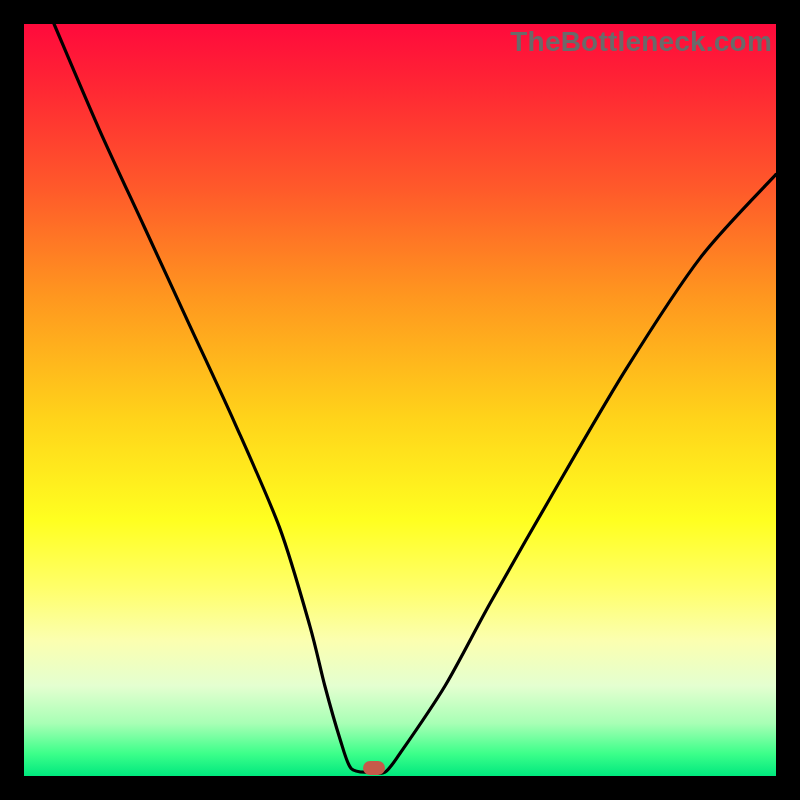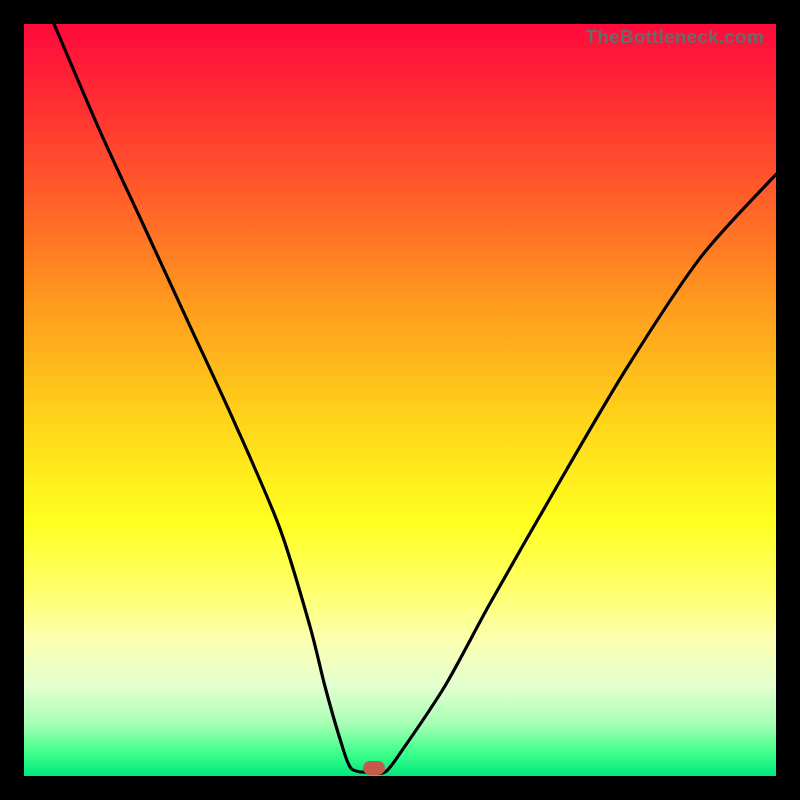--- a/index.html
+++ b/index.html
@@ -27,23 +27,23 @@
       #fbffb0 82%,
       #e4ffd0 88%,
       #a8ffb5 93%,
       #3dff8a 97%,
       #00e87e 100%
     );
   }
   .watermark {
     position: absolute;
     top: 2px;
-    right: 12px;
+    right: 4px;
     font-family: Arial, Helvetica, sans-serif;
-    font-size: 19px;
+    font-size: 28px;
     font-weight: 600;
     color: #6a6a6a;
     letter-spacing: 0.2px;
   }
   svg.curve {
     position: absolute;
     left: 0; top: 0;
     width: 100%;
     height: 100%;
   }

